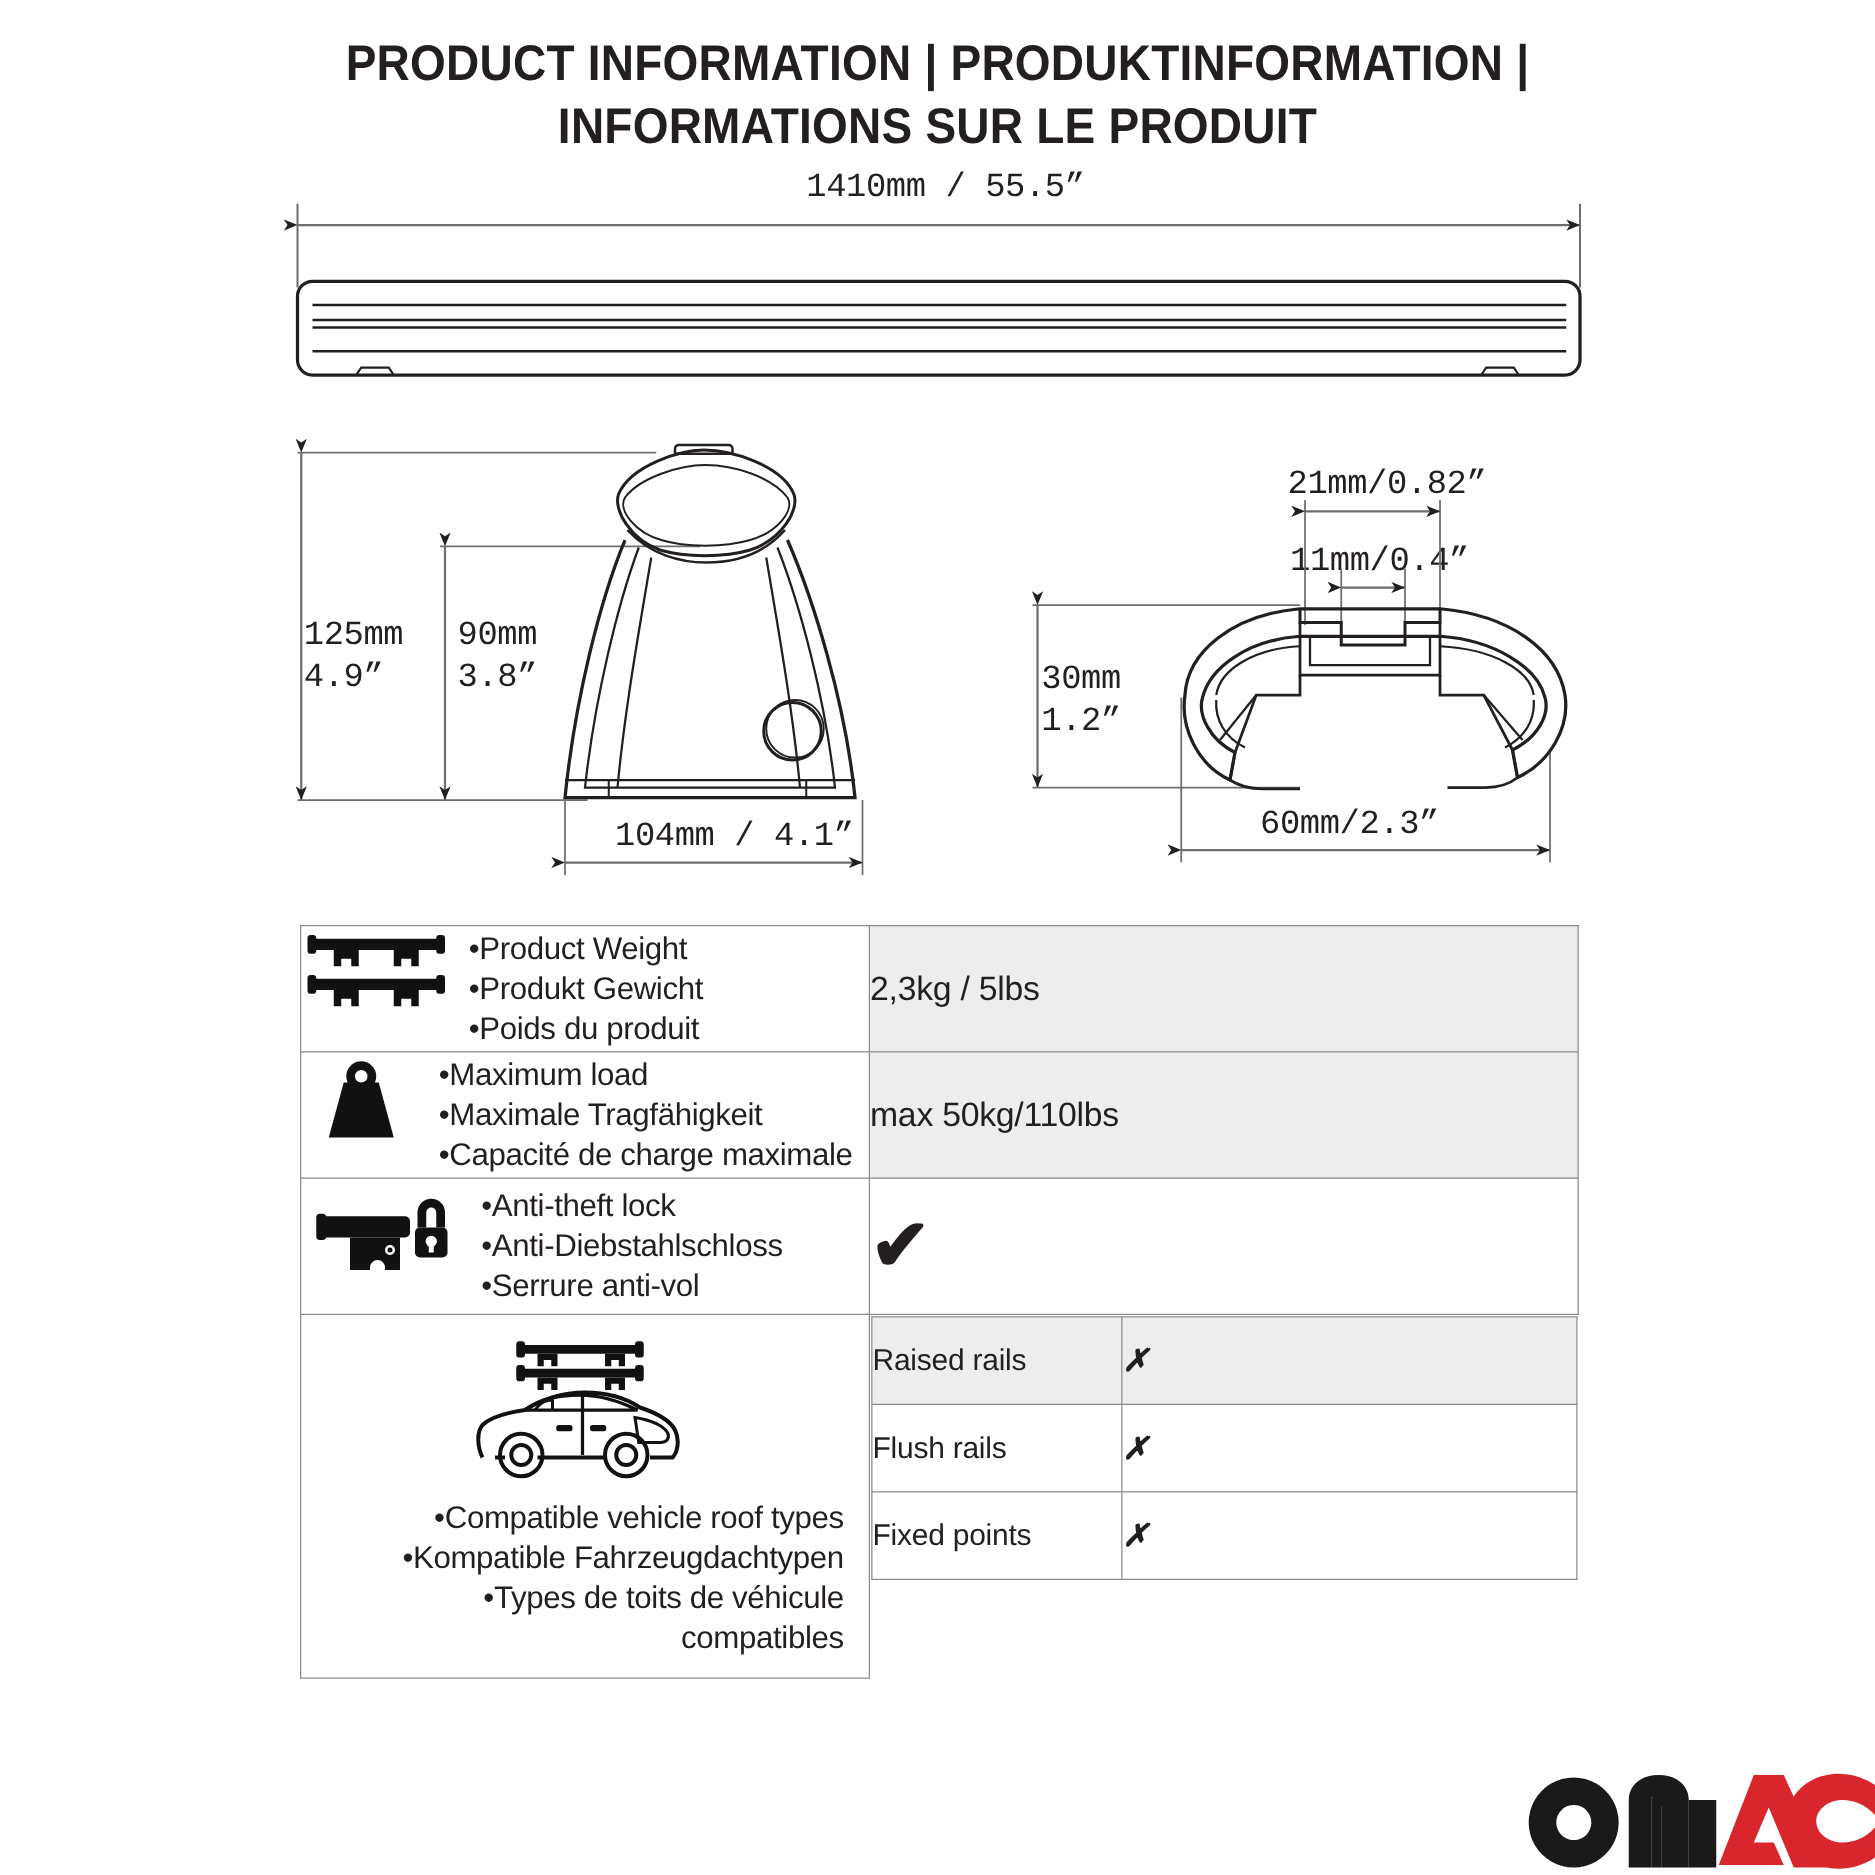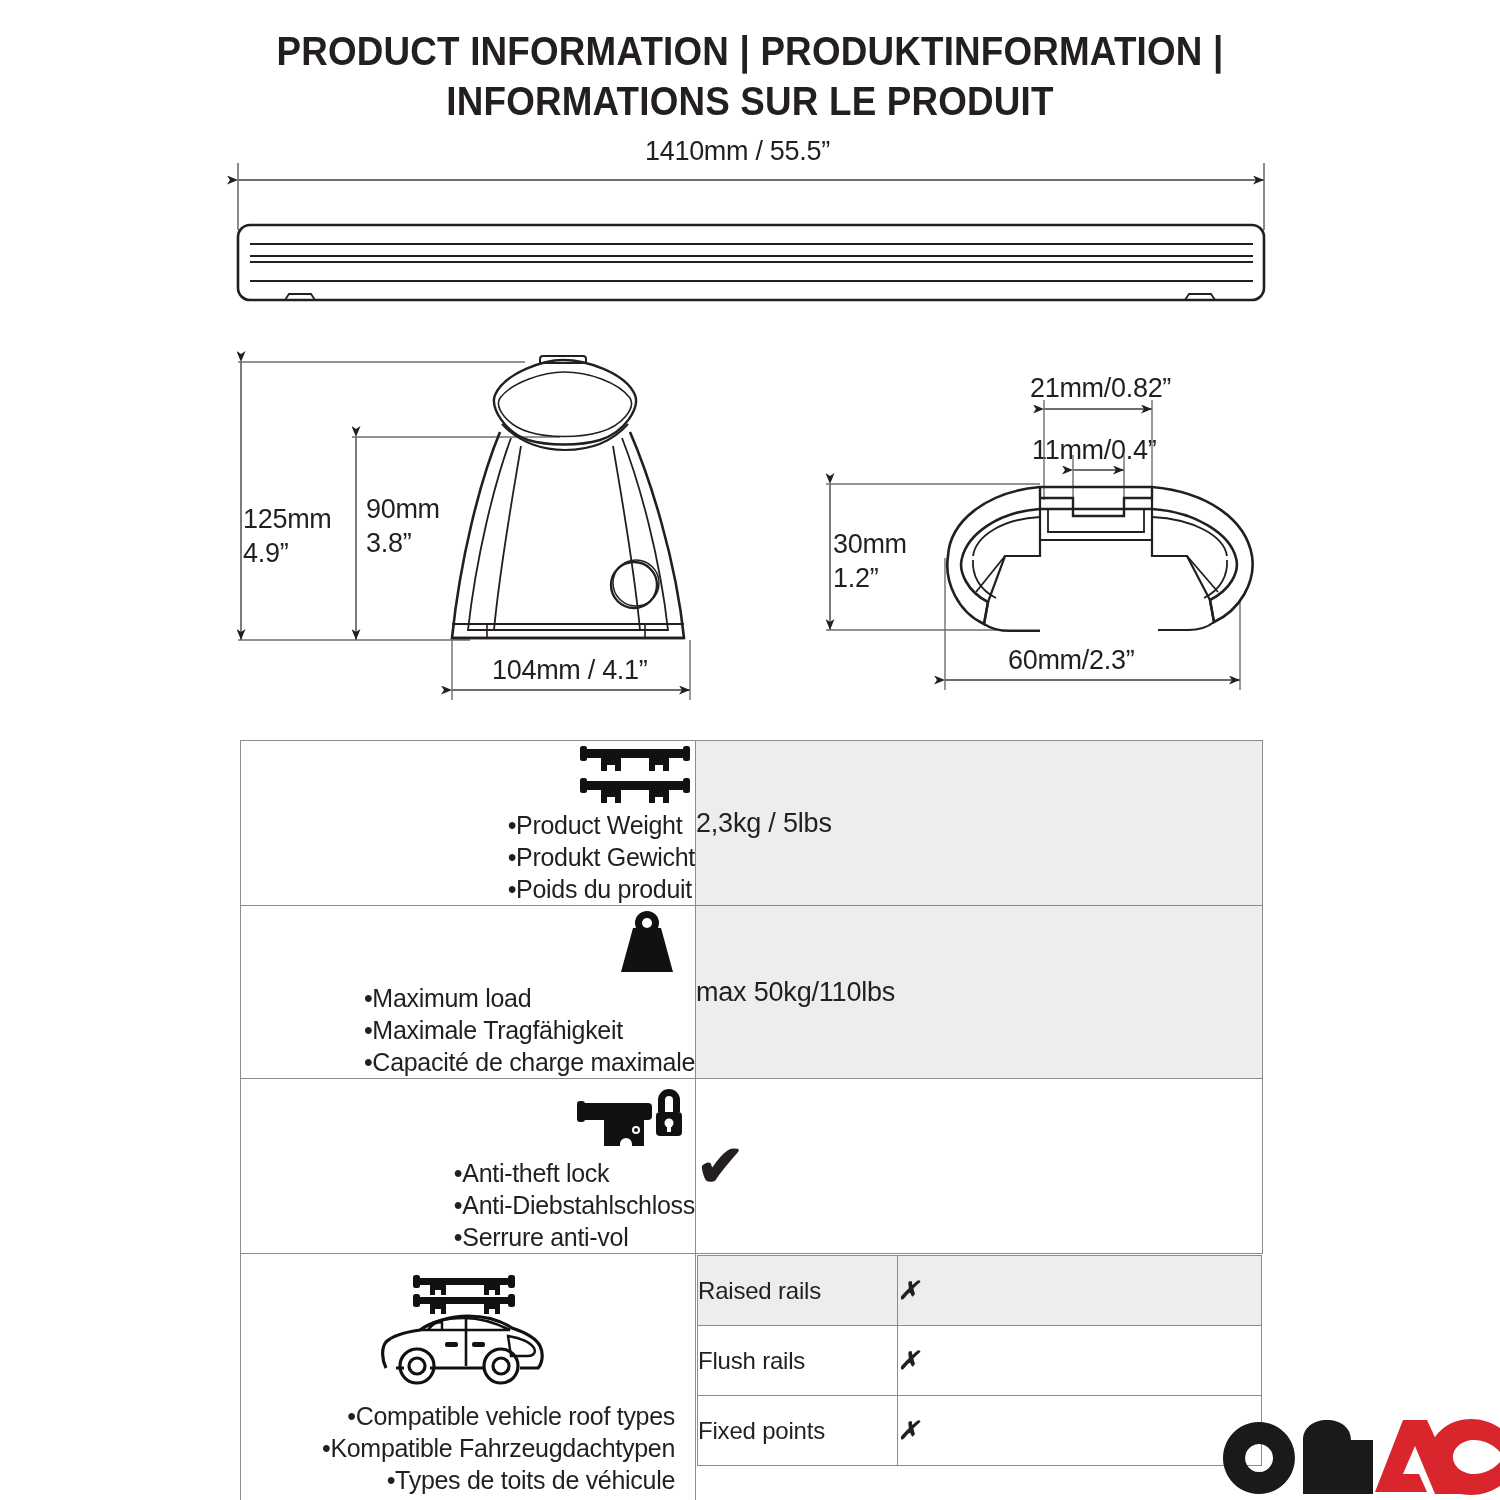--- a/index.html
+++ b/index.html
@@ -37,21 +37,21 @@
     letter-spacing: 0.2px;
     line-height: 50px;
     color: #231f20;
     white-space: nowrap;
     transform: scaleX(0.92);
   }
 
   
   .dim-txt {
     position: absolute;
-    font-family: Liberation Sans, sans-serif;
+    font-family: Liberation Mono, monospace;
     font-size: 27px;
     color: #231f20;
     white-space: nowrap;
     letter-spacing: -0.3px;
   }
   .dim-txt.two { line-height: 34px; }
 
   
   svg.draw {
     position: absolute;
@@ -81,23 +81,22 @@
   }
   td.shaded { background: #ededed; }
   td.label-cell { padding: 10px 6px 10px 14px; }
   td.value-cell {
     padding-left: 26px;
     font-size: 27px;
     letter-spacing: -0.2px;
   }
   .label-flex {
     display: flex;
-    align-items: flex-end;
-    gap: 4px;
-    flex-direction: column;
+    align-items: flex-start;
+    gap: 14px;
   }
   .label-icon {
     flex: 0 0 auto;
     width: 120px;
     display: flex;
     align-items: center;
     justify-content: center;
   }
   .label-text {
     font-size: 25px;
@@ -173,21 +172,21 @@
 
 <div id="page">
 
   <div class="title-block">
     <div class="title-line">PRODUCT INFORMATION | PRODUKTINFORMATION |</div>
     <div class="title-line">INFORMATIONS SUR LE PRODUIT</div>
   </div>
 
   <div class="dim-txt" style="left:645px; top:136px;">1410mm / 55.5”</div>
 
-  <div class="dim-txt two" style="left:243px; top:492px;margin-top:10px;">
+  <div class="dim-txt two" style="left:243px; top:492px;">
     <div>125mm</div>
     <div>4.9”</div>
   </div>
 
   <div class="dim-txt two" style="left:366px; top:492px;">
     <div>90mm</div>
     <div>3.8”</div>
   </div>
 
   <div class="dim-txt" style="left:492px; top:655px;">104mm / 4.1”</div>

